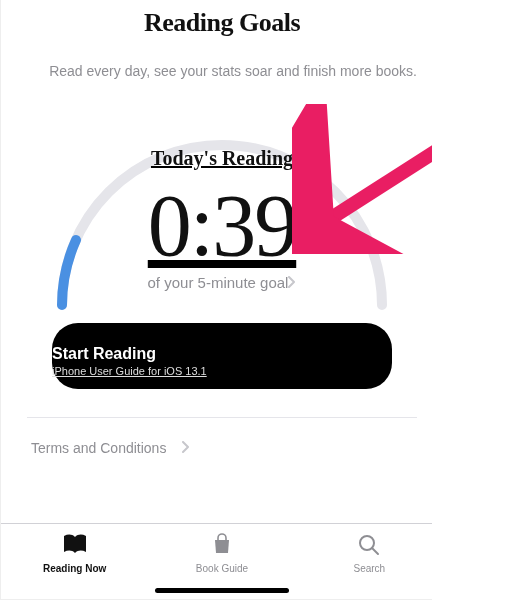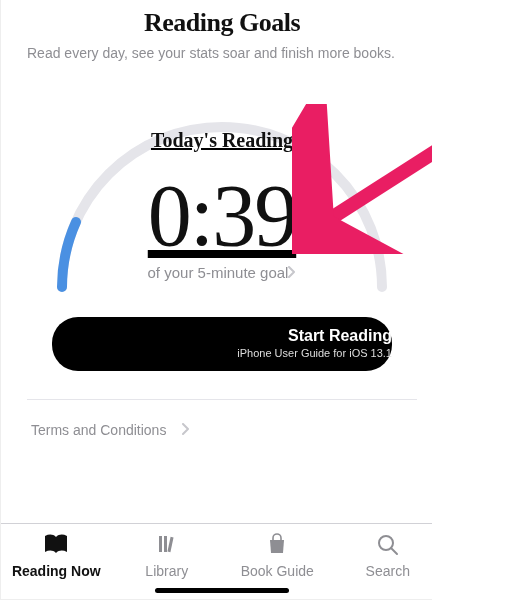--- a/index.html
+++ b/index.html
@@ -2,37 +2,37 @@
 <html><head>
 <meta charset="utf-8">
 <style>
   * { box-sizing: border-box; margin: 0; padding: 0; }
   html, body { width: 524px; height: 600px; font-family: -apple-system, "Helvetica Neue", Arial, sans-serif; }
   .stage { position: relative; width: 432px; height: 600px; background: #fff; overflow: hidden; }
   .pink-col { position: absolute; top: 0; right: 0; width: 80px; height: 100%; background: #e91e63; }
   .phone { position: absolute; left: 0; top: 0; width: 444px; height: 600px; background: #fff; border: 1px solid #eee; border-top: none; }
   .content { padding: 0 26px; }
   .title { text-align: center; font-family: Georgia, 'Times New Roman', serif; font-weight: 700; font-size: 26px; color: #111; margin-top: 8px; letter-spacing: -0.5px; }
-  .subtitle { text-align: left; color: #8e8e93; font-size: 14px; margin-top: 6px; line-height: 1.35; }
+  .subtitle { text-align: right; color: #8e8e93; font-size: 14px; margin-top: 24px; line-height: 1.35; }
   .gauge-wrap { position: relative; width: 380px; height: 220px; margin: 18px auto 0; }
   .gauge-svg { position: absolute; left: 0; top: 26px; width: 380px; height: 200px; }
   .gauge-center { position: absolute; left: 0; right: 0; top: 48px; text-align: center; text-decoration: underline; }
   .today-label { font-family: Georgia, 'Times New Roman', serif; font-weight: 700; font-size: 20px; color: #111; }
-  .timer { font-family: Georgia, 'Times New Roman', serif; font-size: 88px; line-height: 1; color: #111; margin-top: 20px; letter-spacing: -2px; }
+  .timer { font-family: Georgia, 'Times New Roman', serif; font-size: 88px; line-height: 1; color: #111; margin-top: 12px; letter-spacing: -2px; }
   .goal-line { display: inline-flex; align-items: center; gap: 0; color: #8e8e93; font-size: 15px; margin-top: 4px; cursor: pointer; }
   .chev-right { color: #c7c7cc; }
-  .start-btn { display: block; width: 340px; margin: 16px auto 0; background: #000; color: #fff; border-radius: 26px; padding: 10px 0 12px; text-align: right; cursor: pointer; }
+  .start-btn { display: block; width: 340px; margin: 4px auto 0; background: #000; color: #fff; border-radius: 26px; padding: 22px 0 12px; text-align: left; cursor: pointer; }
   .start-btn .main { font-size: 16px; font-weight: 600; }
-  .start-btn .sub { font-size: 11px; color: #ddd; margin-top: 2px; }
+  .start-btn .sub { font-size: 11px; color: #ddd; margin-top: 2px; text-decoration: underline; }
   .hr { border: none; border-top: 1px solid #e5e5ea; margin: 28px 26px 0; }
   .terms { display: inline-flex; align-items: center; gap: 16px; color: #8e8e93; font-size: 14px; margin: 22px 0 0 30px; cursor: pointer; }
   .tabbar { position: absolute; left: 0; bottom: 0; width: 100%; height: 76px; border-top: 1px solid #d1d1d6; background: #fff; display: flex; }
   .tab { flex: 1; display: flex; flex-direction: column; align-items: center; justify-content: flex-start; padding-top: 8px; gap: 3px; color: #8e8e93; cursor: pointer; }
   .tab.active { color: #111; }
-  .tab-label { font-size: 14px; font-weight: 500; }
+  .tab-label { font-size: 10px; font-weight: 500; }
   .tab.active .tab-label { font-weight: 700; }
   .tab svg { width: 26px; height: 24px; }
   .home-ind { position: absolute; bottom: 6px; left: 50%; transform: translateX(-50%); width: 134px; height: 5px; border-radius: 3px; background: #000; }
   .annot-arrow { position: absolute; left: 292px; top: 104px; pointer-events: none; z-index: 10; }
 </style>
 </head>
 <body>
 
 <div class="stage">
   <div class="pink-col"></div>
@@ -83,30 +83,20 @@
         <span>
           <svg viewBox="0 0 26 24">
               <path d="M2 4 C6 2 10 2 13 5 C16 2 20 2 24 4 L24 20 C20 18 16 18 13 21 C10 18 6 18 2 20 Z" fill="#111"></path>
             </svg>
         </span>
         <span class="tab-label">Reading Now</span>
       </div>
       <div class="tab">
         <span>
           <svg viewBox="0 0 26 24">
-              <rect x="5" y="4" width="3" height="16" fill="#8e8e93"></rect>
-              <rect x="10" y="4" width="3" height="16" fill="#8e8e93"></rect>
-              <rect x="15" y="5" width="3" height="15" fill="#8e8e93" transform="rotate(12 16.5 12.5)"></rect>
-            </svg>
-        </span>
-        <span class="tab-label">Library</span>
-      </div>
-      <div class="tab">
-        <span>
-          <svg viewBox="0 0 26 24">
               <path d="M6 8 L20 8 L19 21 L7 21 Z" fill="#8e8e93"></path>
               <path d="M9 8 L9 6 A4 4 0 0 1 17 6 L17 8" fill="none" stroke="#8e8e93" stroke-width="1.6"></path>
             </svg>
         </span>
         <span class="tab-label">Book Guide</span>
       </div>
       <div class="tab">
         <span>
           <svg viewBox="0 0 26 24">
               <circle cx="11" cy="11" r="7" fill="none" stroke="#8e8e93" stroke-width="2"></circle>

